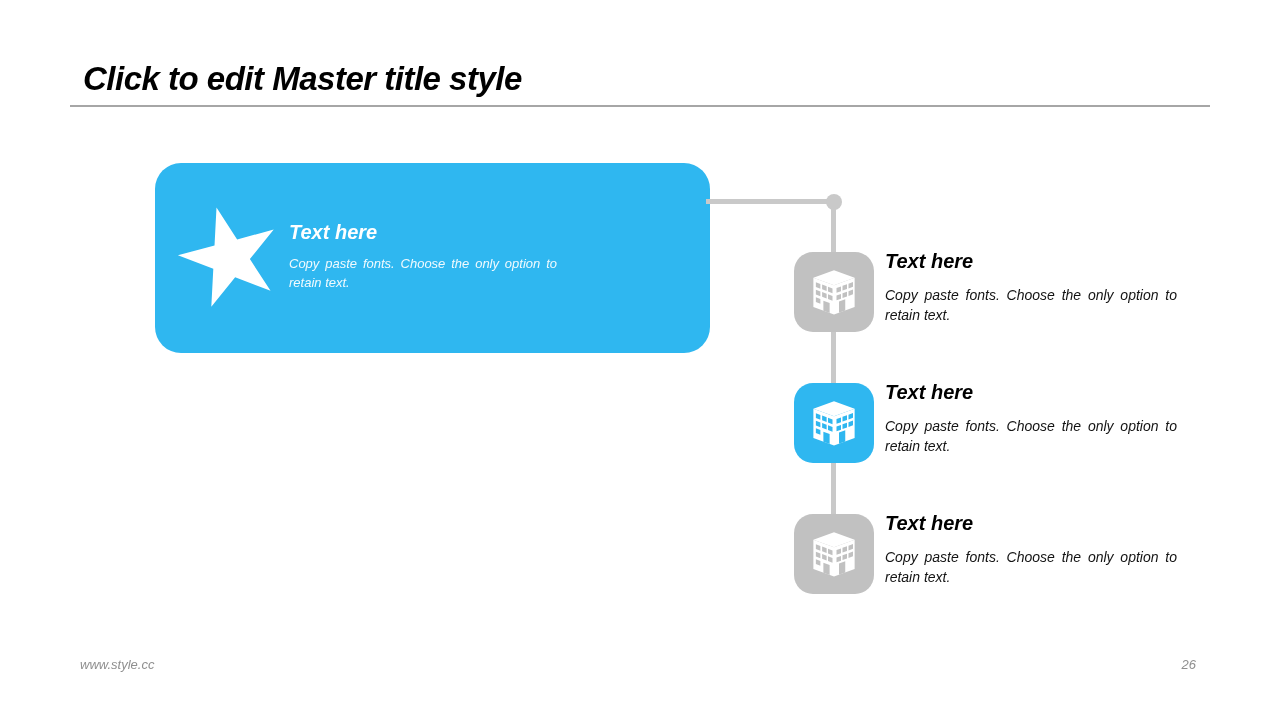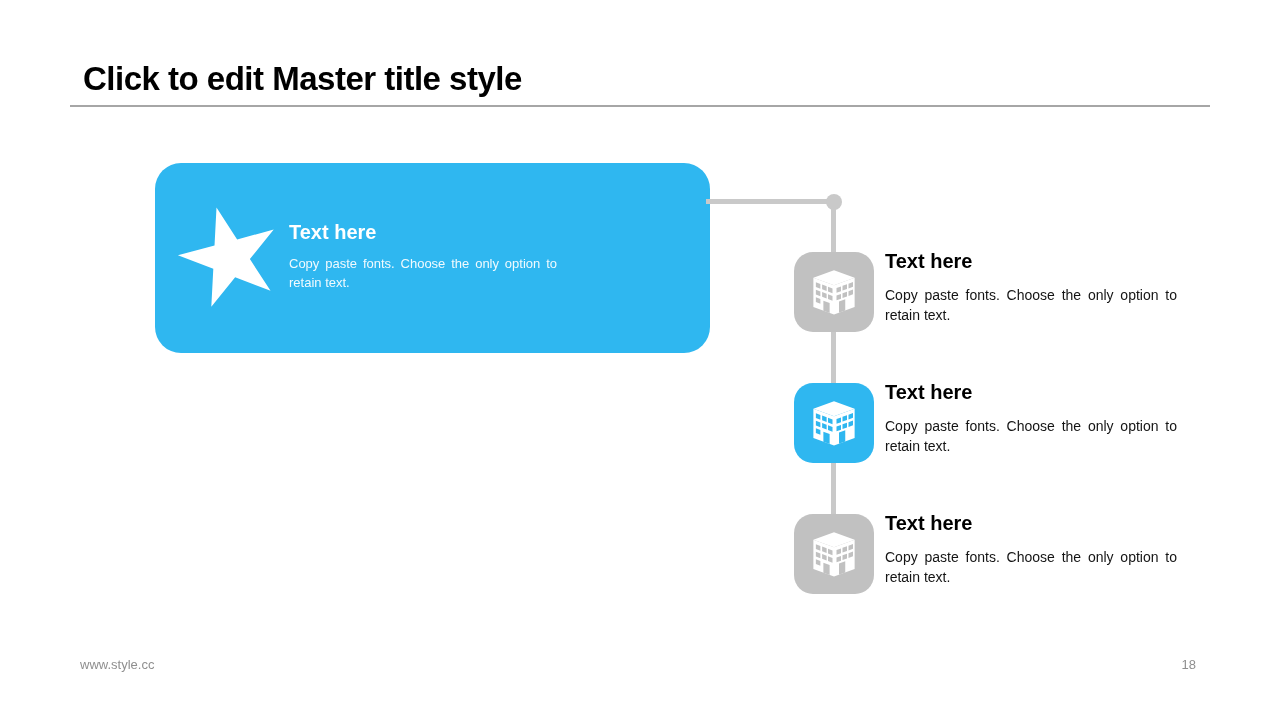--- a/index.html
+++ b/index.html
@@ -4,20 +4,21 @@
 <style>
   * { margin: 0; padding: 0; box-sizing: border-box; }
   html, body { background: #fff; }
   body { font-family: "Liberation Sans", "DejaVu Sans", sans-serif; }
   .slide {
     position: relative;
     width: 1280px;
     height: 720px;
     background: #ffffff;
     overflow: hidden;
+    font-style: italic;
   }
 
   
   .title {
     position: absolute;
     left: 83px;
     top: 60px;
     font-size: 33px;
     font-weight: bold;
     color: #000;
@@ -232,15 +233,15 @@
           <use href="#building"></use>
         </svg>
     </div>
     <div class="t-text">
       <div class="item-heading">Text here</div>
       <div class="item-body">Copy paste fonts. Choose the only option to retain text.</div>
     </div>
   </div>
 
   <div class="footer-url">www.style.cc</div>
-  <div class="page-num">18</div>
+  <div class="page-num">26</div>
 
 </div>
 
 </body></html>

